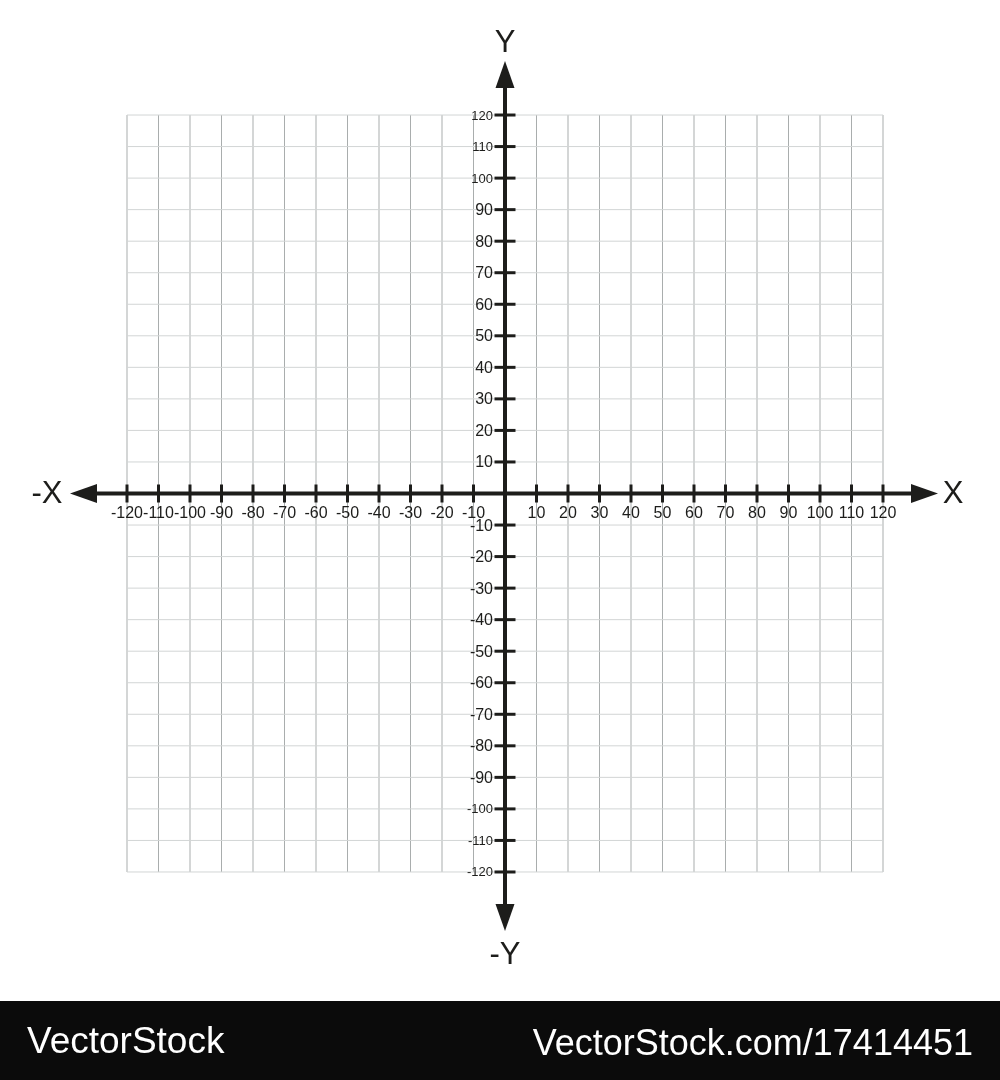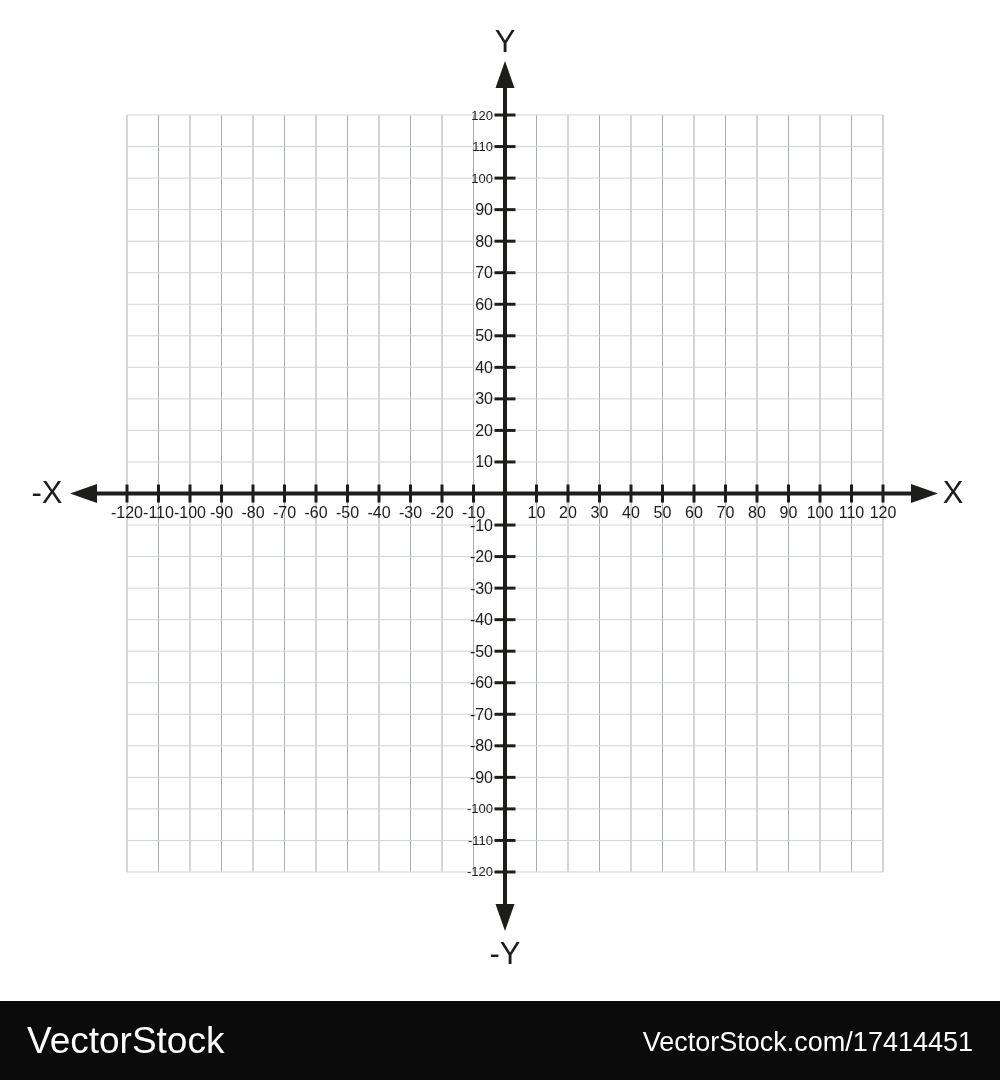--- a/index.html
+++ b/index.html
@@ -46,21 +46,21 @@
     align-items: center;
     justify-content: space-between;
     padding: 0 27px;
   }
   .watermark-brand {
     font-size: 37px;
     letter-spacing: 0px;
     line-height: 1;
   }
   .watermark-credit {
-    font-size: 27px;
+    font-size: 36px;
     line-height: 1;
     margin-top: 4px;
   }
 </style>
 </head>
 <body style="background: rgb(255, 255, 255);">
 
 <div class="stage">
 
   <svg id="plane" width="1000" height="1001" viewBox="0 0 1000 1001">

